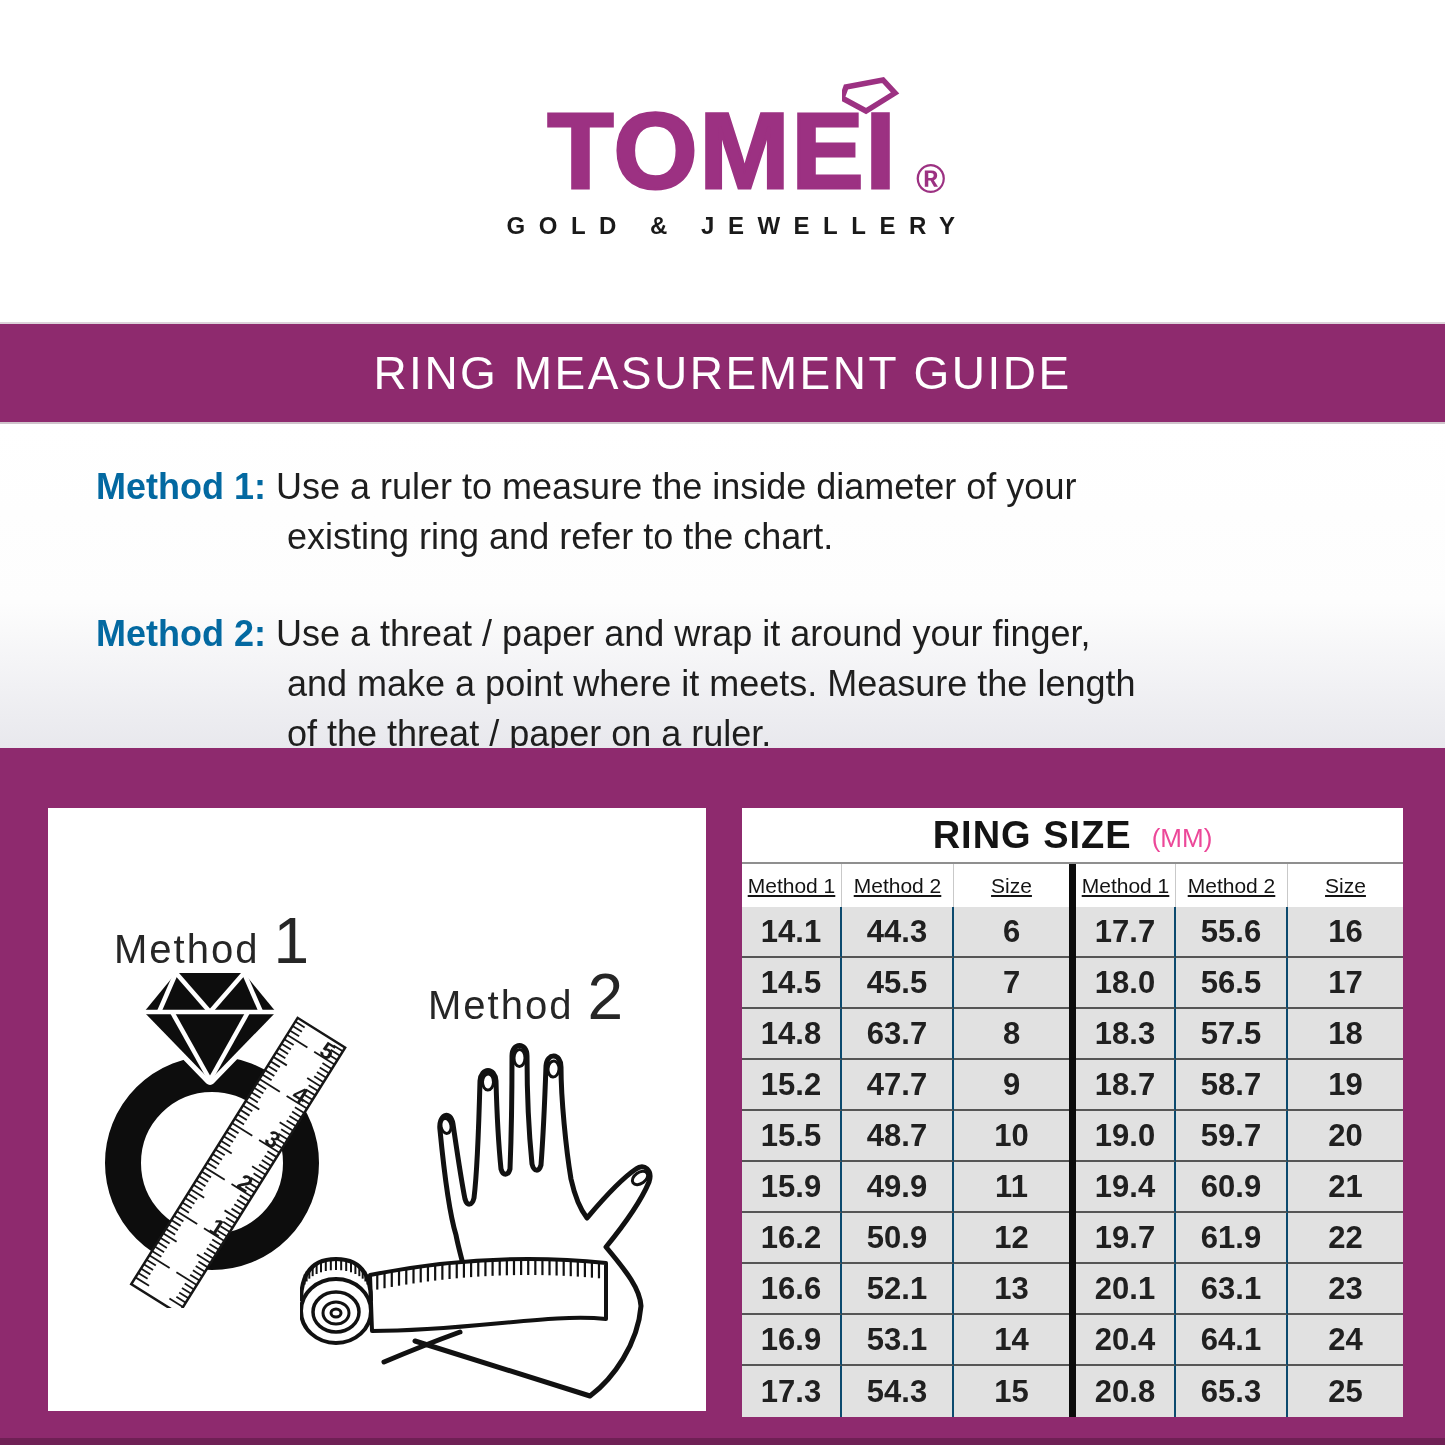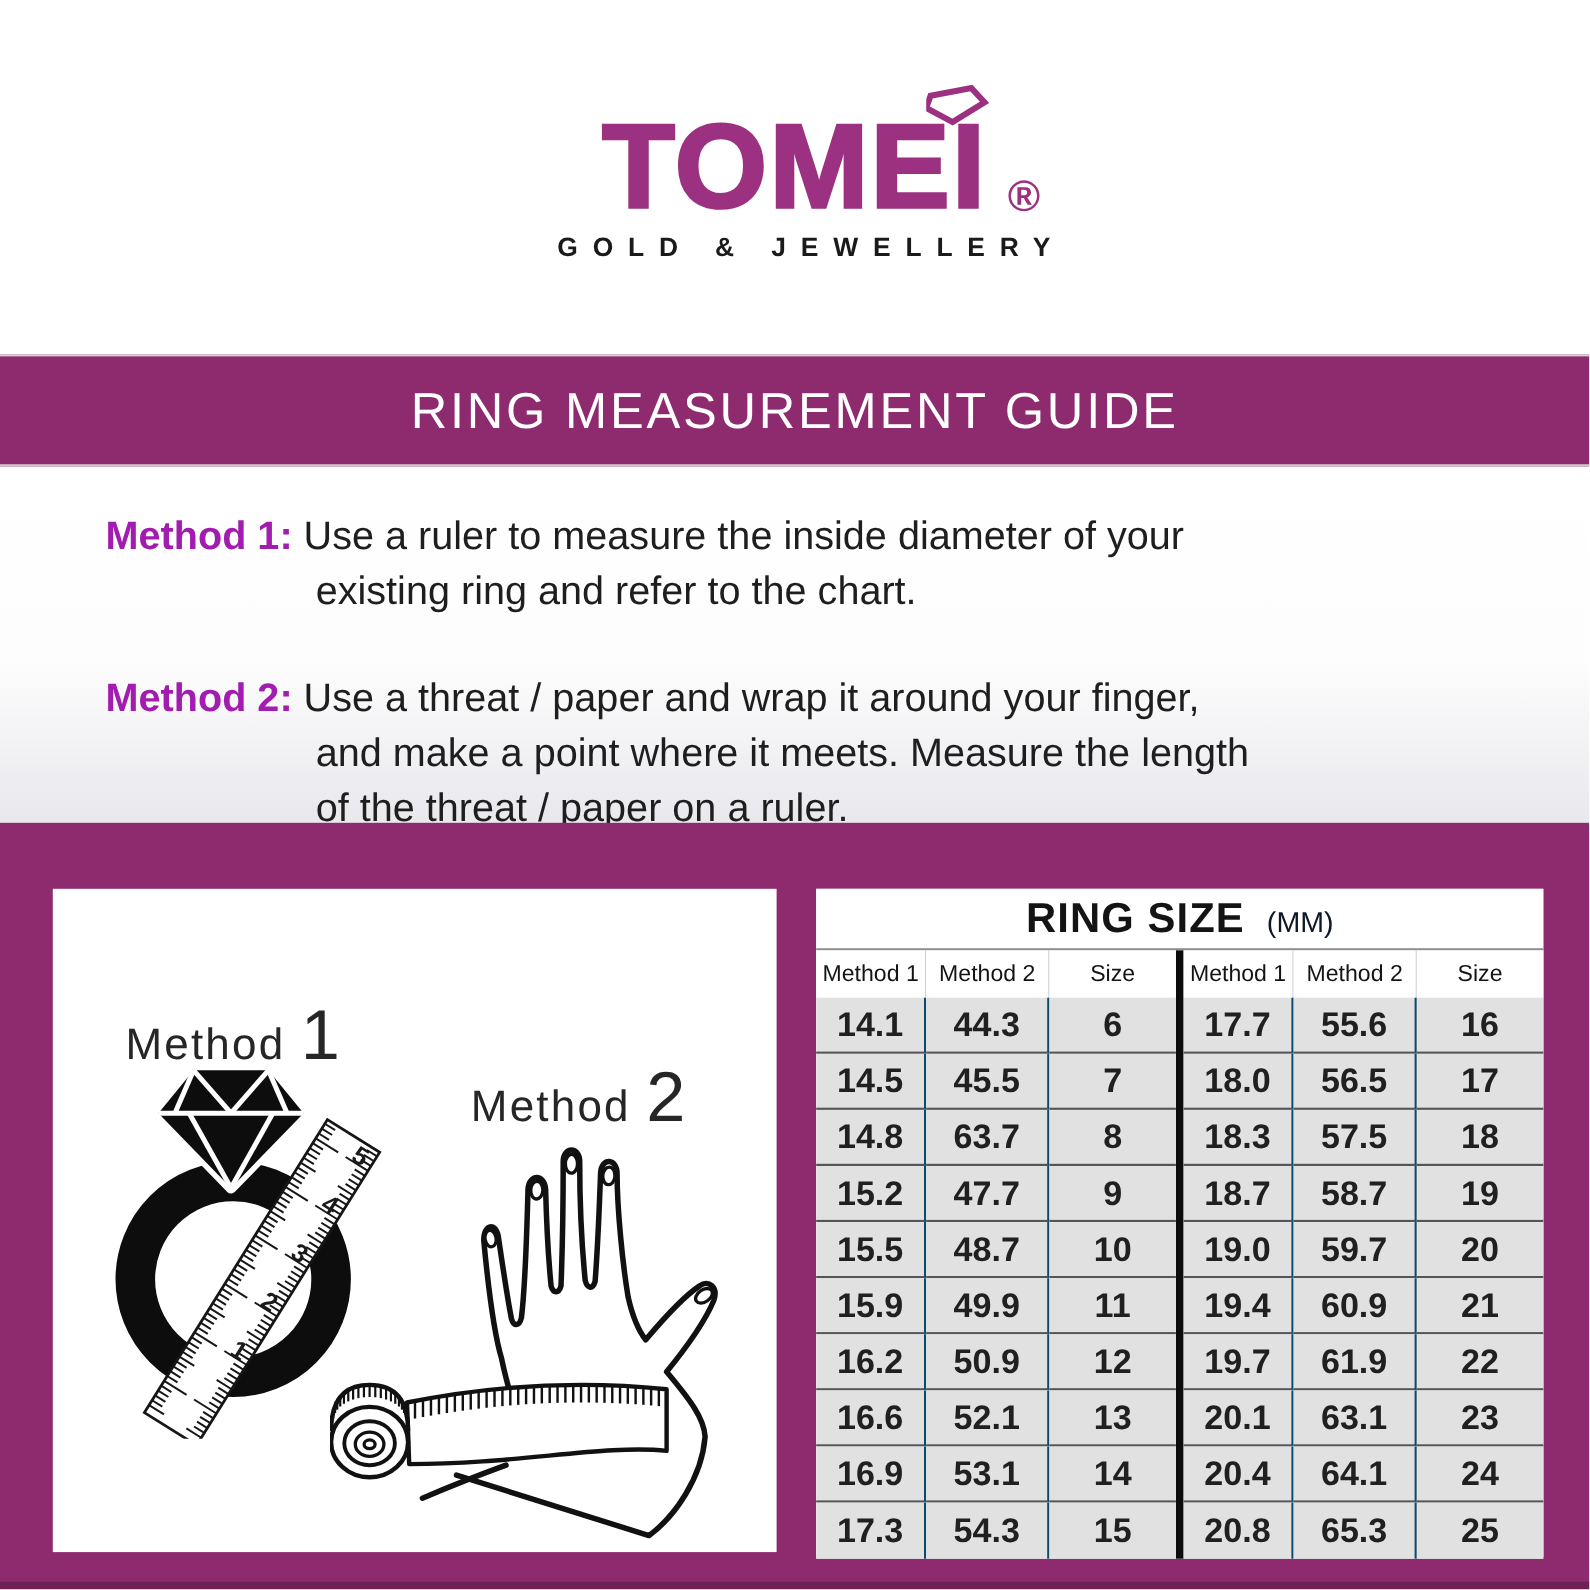--- a/index.html
+++ b/index.html
@@ -31,49 +31,49 @@
     color:#fff;font-size:46px;font-weight:400;letter-spacing:2.5px;
   }
   
   .mid-bg{position:absolute;top:424px;left:0;width:100%;height:324px;
     background:linear-gradient(180deg,#ffffff 0%,#fdfdfd 55%,#e8e8ed 100%);}
   .instructions{position:absolute;top:462px;left:96px;width:1044px;padding:0;}
   .instructions p{
     font-size:36px;line-height:50px;color:#1e1e1e;margin:0 0 47px 0;
     padding-left:191px;text-indent:-191px;
   }
-  .instructions b{font-weight:700;color:#a21caf;}
+  .instructions b{font-weight:700;color:#0369a1;}
   
   .bottom{position:absolute;top:748px;left:0;width:100%;height:697px;background:var(--purple);}
   .bottom::after{content:"";position:absolute;left:0;bottom:0;width:100%;height:7px;background:#6f2055;}
   .panel{position:absolute;background:#fff;}
   .panel-left{left:48px;top:60px;width:658px;height:603px;overflow:hidden;}
   .panel-right{left:742px;top:60px;width:661px;height:607px;}
   
   .m-label{position:absolute;display:flex;align-items:baseline;color:#262626;}
   .m-word{font-size:40px;font-weight:400;letter-spacing:2px;}
   .m-num{font-size:64px;font-weight:400;margin-left:14px;}
   .m1{left:66px;top:96px;}
   .m2{left:380px;top:152px;}
   .ring-svg{position:absolute;left:16px;top:156px;}
   .hand-svg{position:absolute;left:252px;top:221px;}
   .rnum{font-family:"Liberation Sans",sans-serif;font-size:23px;font-weight:600;fill:#1a1a1a;}
   
   .tbl-title{height:54px;display:flex;align-items:center;justify-content:center;gap:20px;background:#fff;}
   .tbl-title .main{font-size:38px;font-weight:600;letter-spacing:1px;color:#141414;}
-  .tbl-title .unit{font-size:26px;font-weight:400;color:#0f172a;margin-top:6px;}
+  .tbl-title .unit{font-size:26px;font-weight:400;color:#ec4899;margin-top:6px;}
   .tbl{
     display:grid;
     grid-template-columns:100px 112px 115px 7px 100px 112px 115px;
     grid-template-rows:43px repeat(10,51px);
     border-top:2px solid #8f8f8f;background:#fff;
   }
   .divider{grid-column:4;grid-row:1/12;background:#0c0c0c;}
   .hc{background:#fff;display:flex;align-items:center;justify-content:center;
-      font-size:21px;color:#141414;}
+      font-size:21px;color:#141414;text-decoration:underline;}
   .hc.hsep{border-right:1px solid #c9c9c9;}
   .c{background:var(--rowgray);display:flex;align-items:center;justify-content:center;
      font-size:31px;font-weight:600;color:#202020;}
   .c.sep{border-right:2px solid #0c4a6e;}
   .c.bline{border-bottom:2px solid #555;}
 </style>
 </head>
 <body>
 
 <div class="stage">

